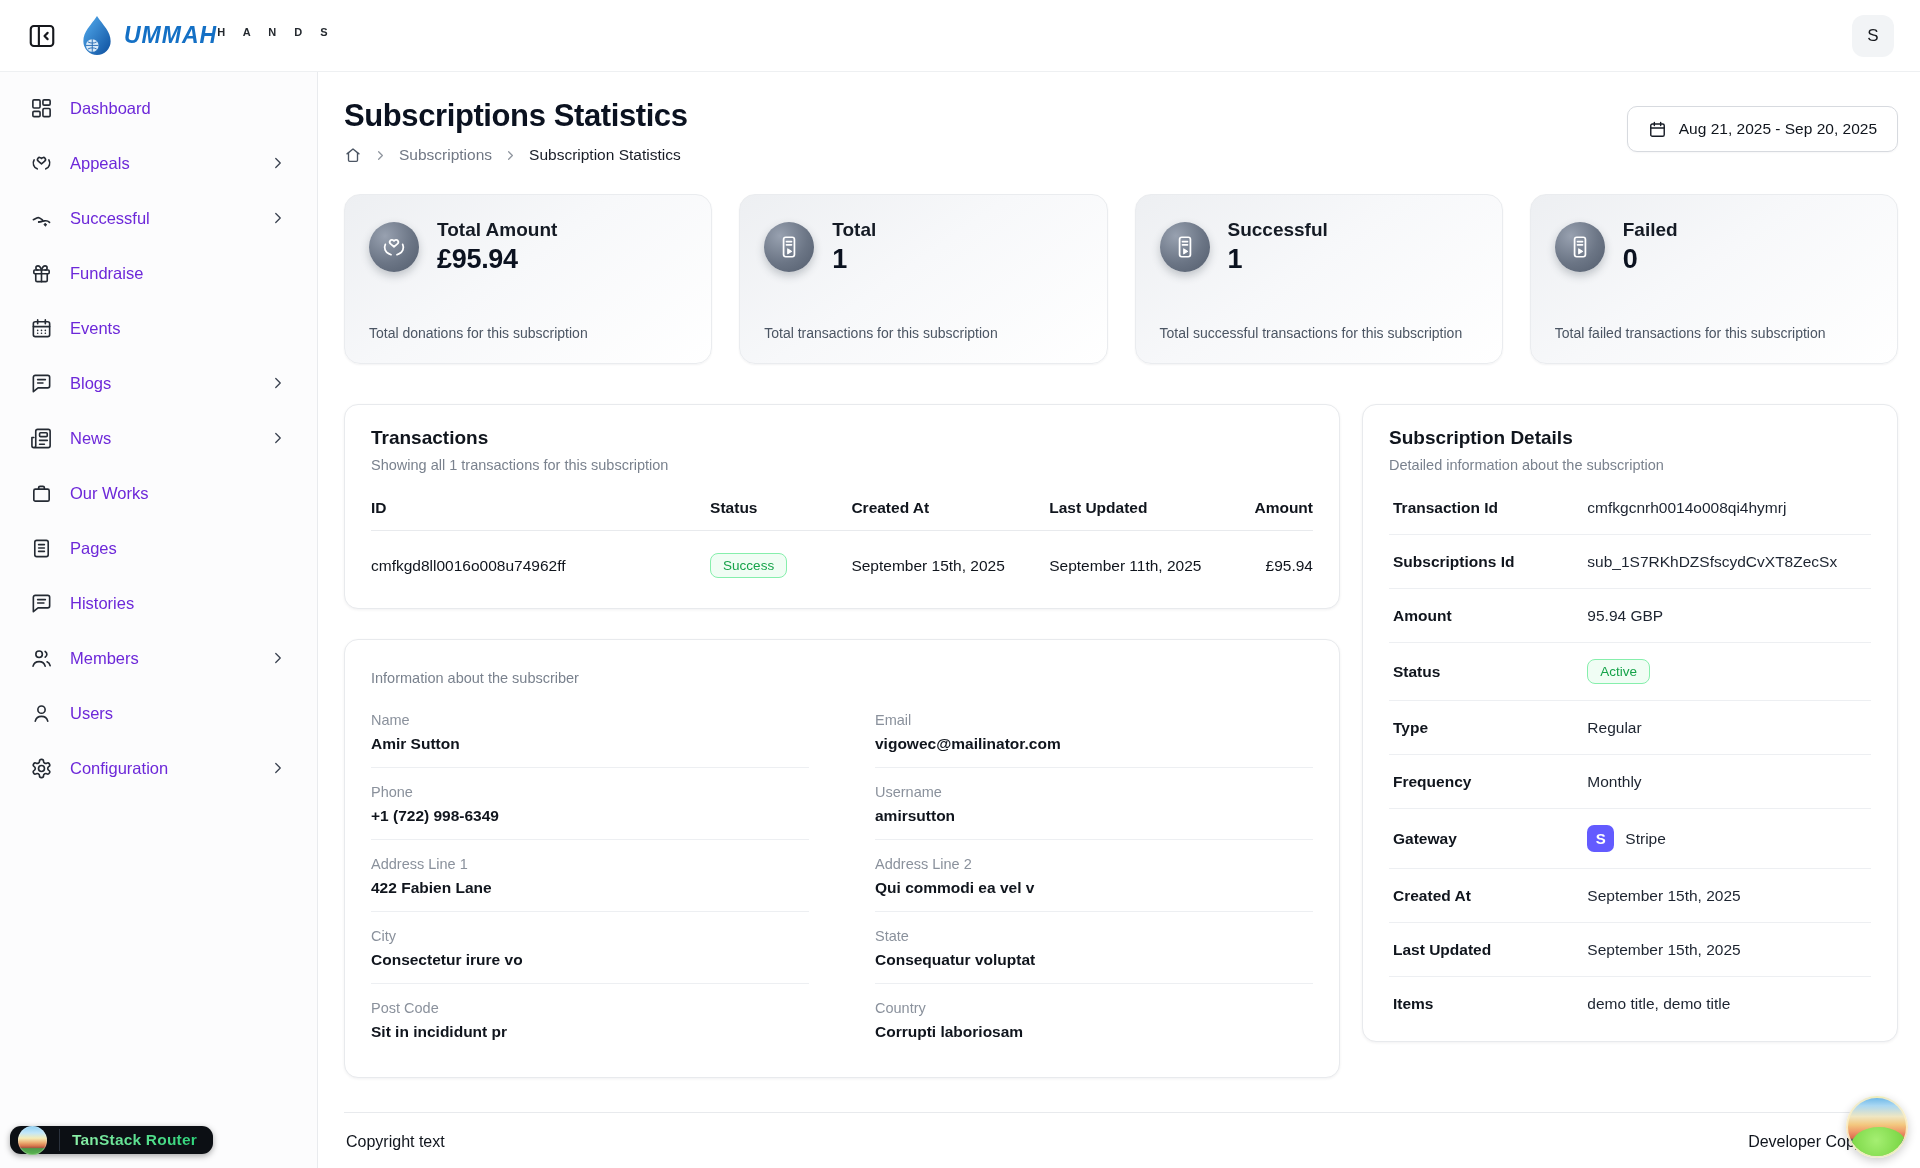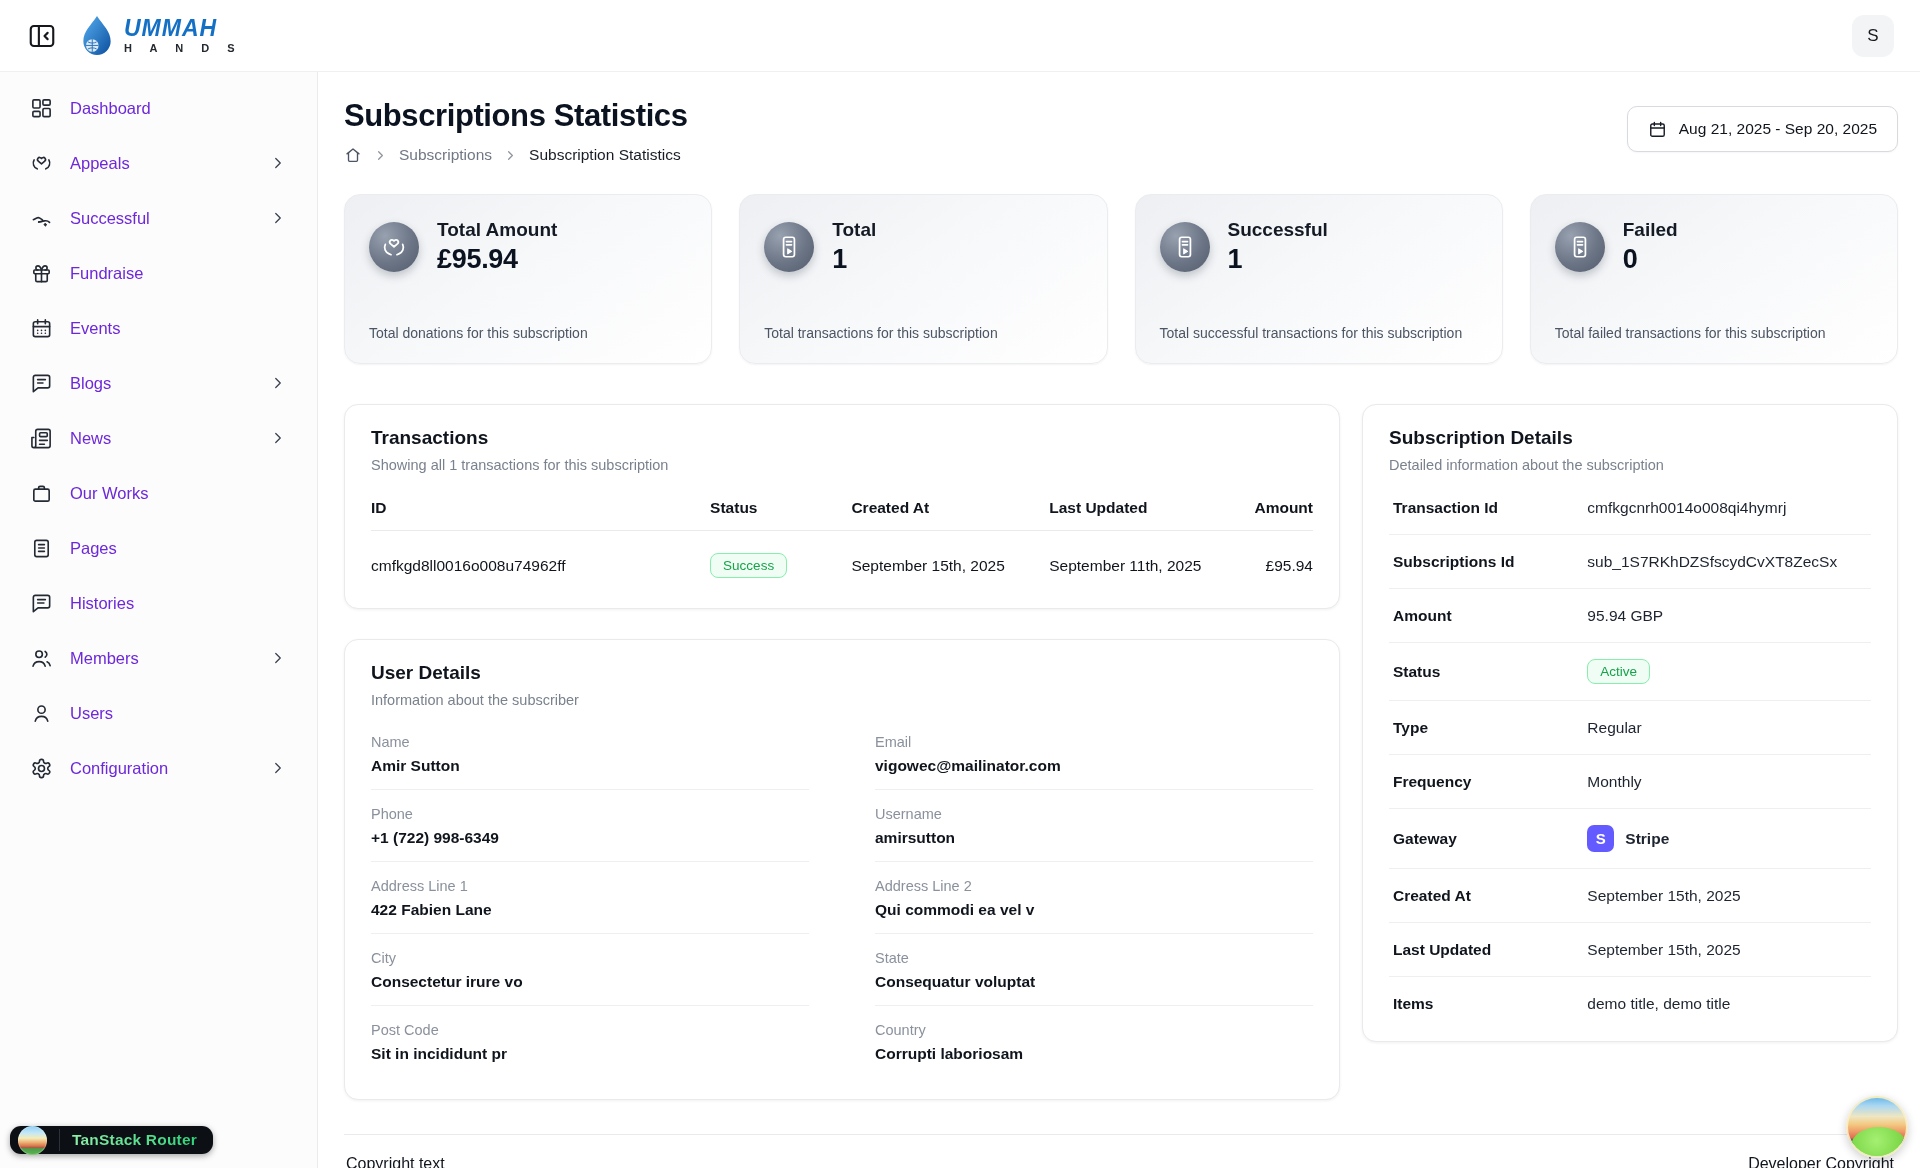--- a/index.html
+++ b/index.html
@@ -16,21 +16,21 @@
     padding: 0 26px 0 22px; background: #fff;
     border-bottom: 1px solid #eef0f2;
   }
   .toggle-btn {
     width: 40px; height: 40px; border: none; background: transparent;
     color: #16181d; cursor: pointer; display: flex; align-items: center; justify-content: center;
   }
   .toggle-btn svg { width: 30px; height: 30px; }
   .brand { display: flex; align-items: center; gap: 10px; margin-left: 18px; }
   .brand-drop svg { width: 34px; height: 42px; }
-  .brand-text { display: flex; flex-direction: column; line-height: 1; }
+  .brand-text { display: flex; flex-direction: row; line-height: 1; }
   .brand-primary {
     font-size: 23px; font-weight: 800; font-style: italic;
     color: #1470c5; letter-spacing: 1px;
   }
   .brand-secondary {
     font-size: 11px; font-weight: 700; color: #24292f;
     letter-spacing: 7.5px; margin-top: 3px;
   }
   .topbar-spacer { flex: 1; }
   .avatar {
@@ -138,21 +138,21 @@
   .detail-row { display: flex; align-items: center; padding: 16px 4px; border-bottom: 1px solid #edeff2; min-height: 54px; }
   .detail-row:last-child { border-bottom: none; }
   .detail-label { width: 41%; flex: 0 0 41%; font-size: 15.5px; font-weight: 600; color: #10151d; }
   .detail-value { font-size: 15.5px; color: #1d2430; }
   .gateway-val { display: flex; align-items: center; gap: 11px; }
   .stripe-badge {
     width: 27px; height: 27px; border-radius: 7px; background: #635bff;
     color: #fff; font-weight: 800; font-size: 15px;
     display: flex; align-items: center; justify-content: center;
   }
-  .gateway-name { font-weight: 700; }
+  .gateway-name { font-weight: 400; }
 
   
   .footer {
     margin-top: 34px; border-top: 1px solid #e8eaed;
     display: flex; justify-content: space-between; align-items: center;
     padding: 20px 4px 24px 2px; font-size: 16px; color: #10151d;
   }
 
   
   .tanstack-badge {
@@ -521,21 +521,20 @@
                     <td>September 11th, 2025</td>
                     <td>£95.94</td>
                   </tr>
                 </tbody>
             </table>
           </div>
         </div>
 
         <div class="panel">
           <div class="panel-head">
-            <div class="panel-title">User Details</div>
             <div class="panel-subtitle">Information about the subscriber</div>
           </div>
           <div class="fields-grid" id="user-fields">
               <div class="field">
                 <div class="field-label">Name</div>
                 <div class="field-value">Amir Sutton</div>
               </div>
               <div class="field">
                 <div class="field-label">Email</div>
                 <div class="field-value">vigowec@mailinator.com</div>

